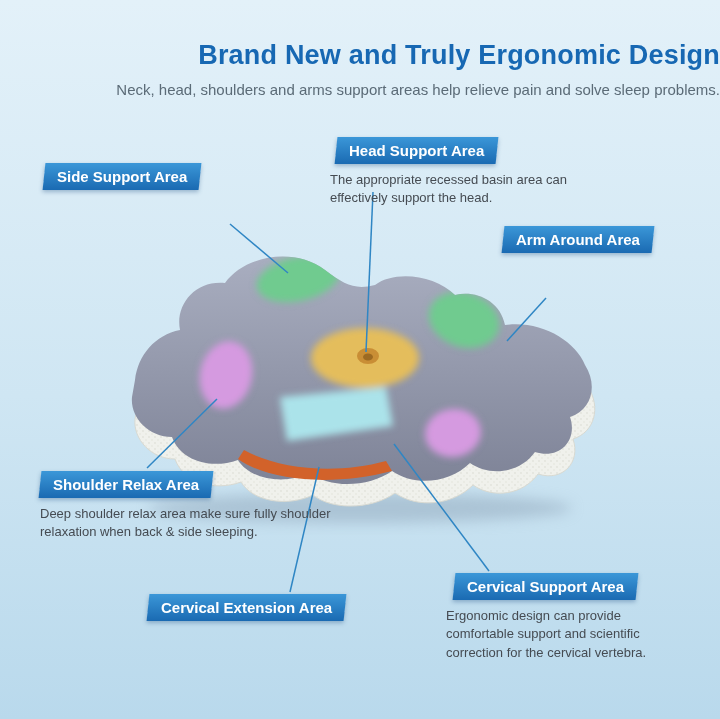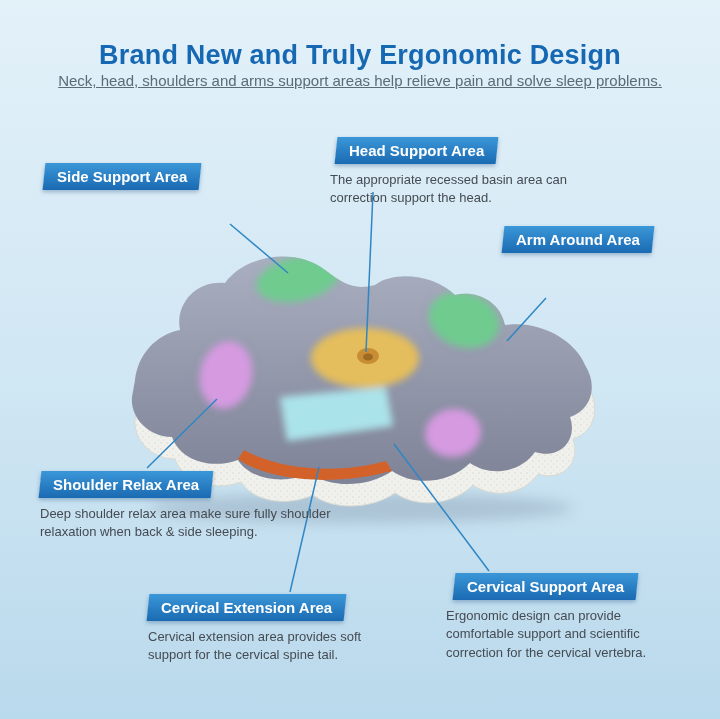--- a/index.html
+++ b/index.html
@@ -1,22 +1,22 @@
 <!DOCTYPE html>
 <html style="--bg-top: #e3f1f9; --bg-mid: #cfe6f3; --bg-bottom: #b9d9ec; --title-blue: #1768b3; --subtitle-gray: #5b6b77; --ribbon-blue-light: #3b97d8; --ribbon-blue-dark: #1a6ab2; --line-blue: #2f86c4; --desc-gray: #454b52; --zone-green: #6fcb8f; --zone-yellow: #e4bd5c; --zone-pink: #d59ae0; --zone-cyan: #abe3ea; --zone-orange: #d2622a;"><head>
 <meta charset="utf-8">
 <style>
   html,body{margin:0;padding:0;font-family:"Liberation Sans",sans-serif;}
   .stage{
     position:relative;width:720px;height:719px;overflow:hidden;
     background:linear-gradient(180deg,var(--bg-top,#e3f1f9) 0%,var(--bg-mid,#cfe6f3) 55%,var(--bg-bottom,#b9d9ec) 100%);
   }
-  .header{position:absolute;top:40px;left:0;width:100%;text-align:center;z-index:3;}
+  .header{position:absolute;top:40px;left:0;width:100%;text-align:right;z-index:3;}
   .title{font-size:27px;font-weight:bold;color:var(--title-blue,#1768b3);letter-spacing:.2px;}
-  .subtitle{margin-top:1px;font-size:15px;color:var(--subtitle-gray,#5b6b77);text-decoration:underline;}
+  .subtitle{margin-top:10px;font-size:15px;color:var(--subtitle-gray,#5b6b77);}
 
   .callout{position:absolute;z-index:3;}
   .ribbon{
     display:inline-block;
     background:linear-gradient(180deg,var(--ribbon-blue-light,#3b97d8),var(--ribbon-blue-dark,#1a6ab2));
     color:#fff;font-weight:bold;font-size:15px;line-height:1;
     padding:6px 13px;transform:skewX(-6deg);
     box-shadow:0 2px 4px rgba(25,75,125,.35);
     white-space:nowrap;
   }
@@ -107,41 +107,40 @@
   <div class="callout" id="callout-side">
     <div class="ribbon">
       <span>Side Support Area</span>
     </div>
   </div>
 
   <div class="callout" id="callout-head">
     <div class="ribbon">
       <span>Head Support Area</span>
     </div>
-    <div class="desc">The appropriate recessed basin area can correction support the head.</div>
+    <div class="desc">The appropriate recessed basin area can effectively support the head.</div>
   </div>
 
   <div class="callout" id="callout-arm">
     <div class="ribbon">
       <span>Arm Around Area</span>
     </div>
   </div>
 
   <div class="callout" id="callout-shoulder">
     <div class="ribbon">
       <span>Shoulder Relax Area</span>
     </div>
     <div class="desc">Deep shoulder relax area make sure fully shoulder relaxation when back &amp; side sleeping.</div>
   </div>
 
   <div class="callout" id="callout-cext">
     <div class="ribbon">
       <span>Cervical Extension Area</span>
     </div>
-    <div class="desc">Cervical extension area provides soft support for the cervical spine tail.</div>
   </div>
 
   <div class="callout" id="callout-csup">
     <div class="ribbon">
       <span>Cervical Support Area</span>
     </div>
     <div class="desc">Ergonomic design can provide comfortable support and scientific correction for the cervical vertebra.</div>
   </div>
 
 </div>

